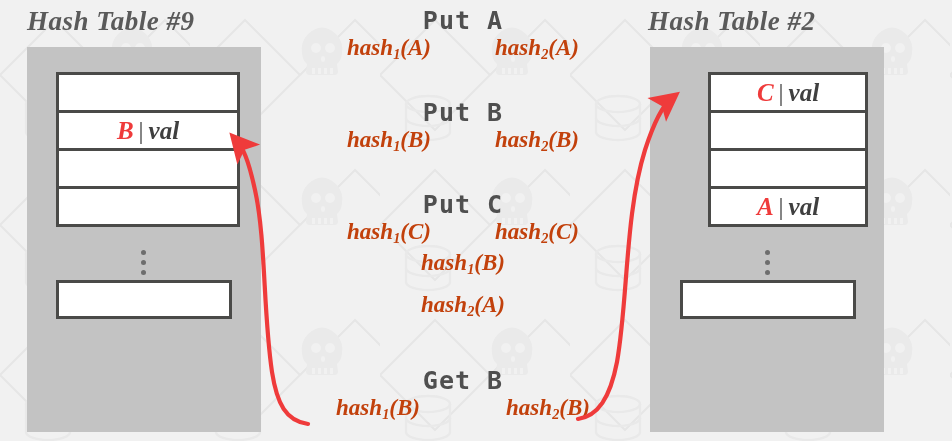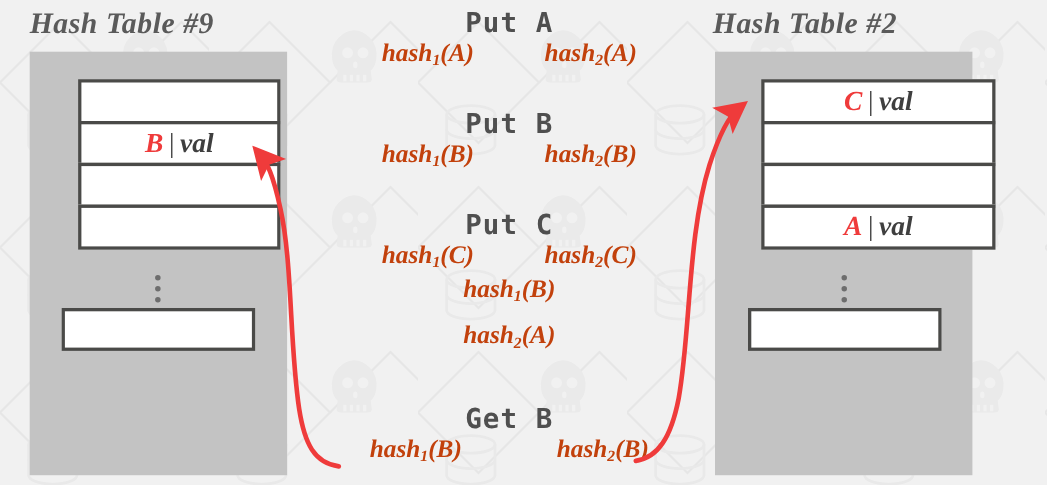--- a/index.html
+++ b/index.html
@@ -63,22 +63,22 @@
     box-sizing: border-box;
     display: flex;
     align-items: center;
     justify-content: center;
     z-index: 2;
   }
   .cell-stack {
     position: absolute;
     z-index: 2;
   }
-  #stack-left  { left: 71px;  top: 72px;  width: 184px; }
-  #stack-right { left: 692px; top: 72px;  width: 213px; }
+  #stack-left  { left: 56px;  top: 72px;  width: 184px; }
+  #stack-right { left: 708px; top: 72px;  width: 160px; }
   .cell-row {
     position: relative;
     width: 100%;
     height: 41px;
     background: #ffffff;
     border: 3px solid #4a4a48;
     box-sizing: border-box;
     margin-top: -3px;
     display: flex;
     align-items: center;

